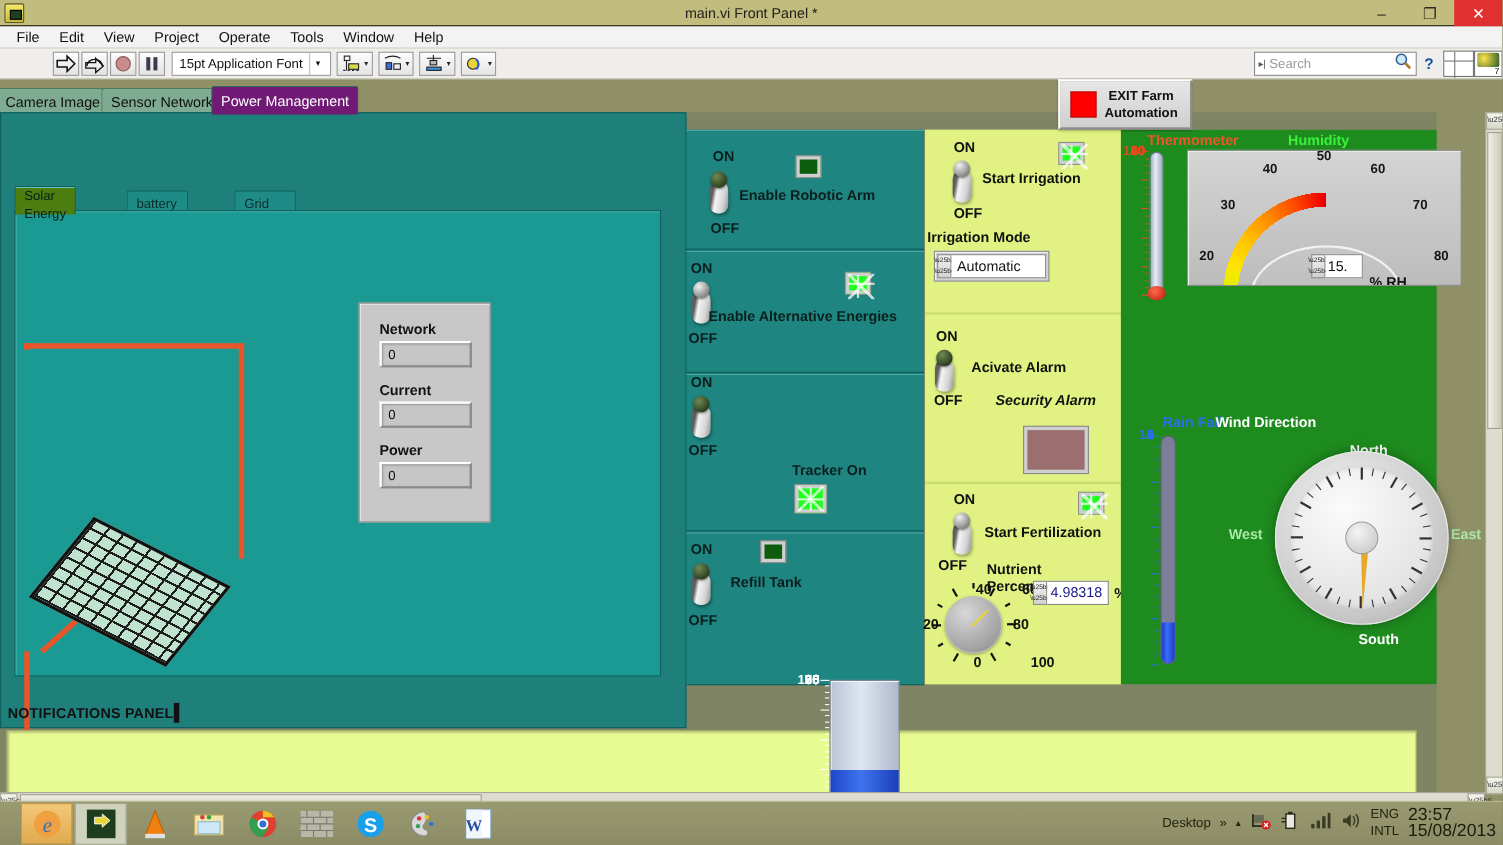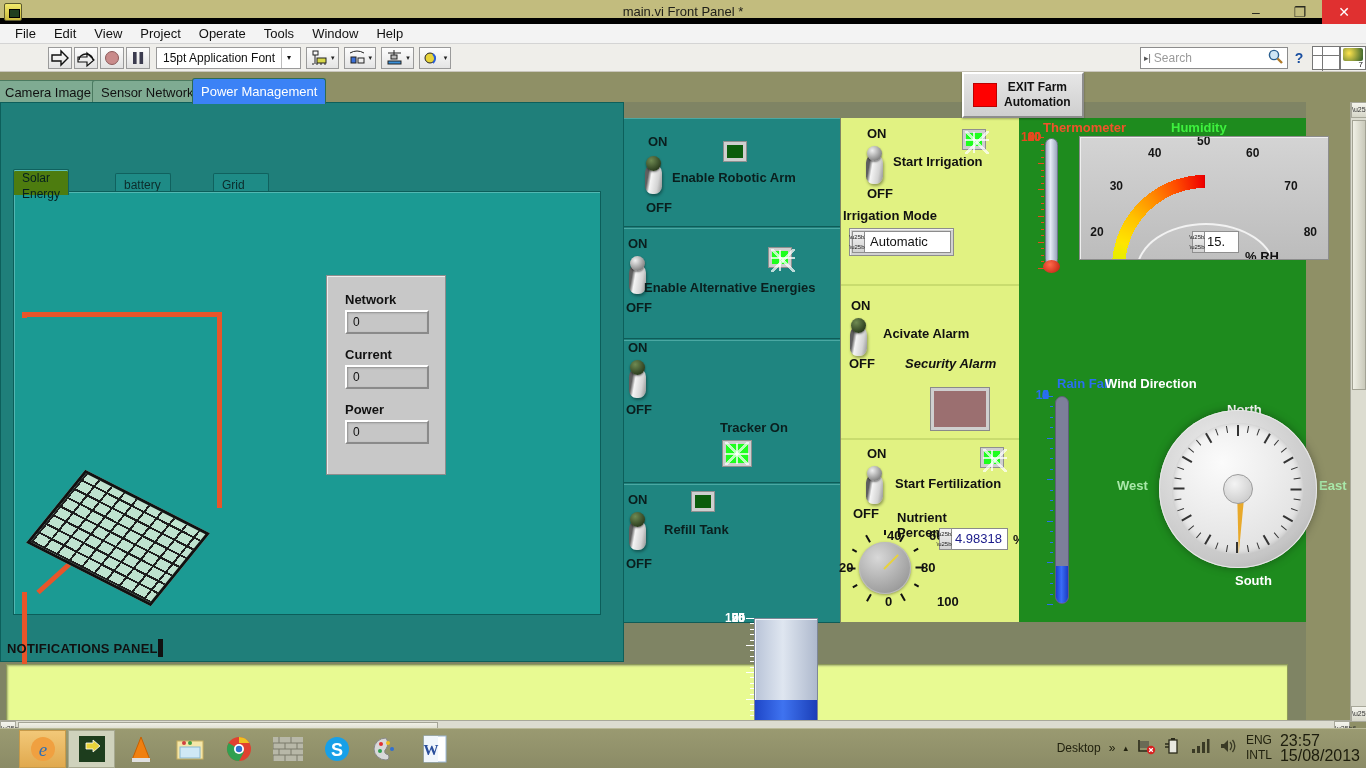--- a/index.html
+++ b/index.html
@@ -7,21 +7,21 @@
   body {
     font-family: "Liberation Sans", sans-serif;
     background:#8f9066;
     position:relative;
   }
 
   
   #titlebar{
     position:absolute; left:0; top:0; width:1366px; height:24px;
     background:#c2bc7e;
-    border-bottom:6px solid #000000;
+    border-bottom:1px solid #000000;
   }
   #titlebar .tb-title{
     position:absolute; left:0; top:0; width:1366px; height:24px;
     text-align:center; line-height:24px; font-size:13px; color:#20201a;
   }
   #win-icon{
     position:absolute; left:4px; top:3px; width:18px; height:18px;
     background:linear-gradient(#f2e96b,#c8b93c);
     border:1px solid #5c5a2c; border-radius:2px;
   }
@@ -116,21 +116,21 @@
   }
   .ptab{
     position:absolute; top:2px; height:24px;
     background:#7fab92; border:1px solid #4b7a60;
     border-bottom:none; border-radius:3px 3px 0 0;
     font-size:13px; color:#111; line-height:24px; padding:0 8px;
     cursor:default;
   }
   .ptab.active{
     top:0; height:26px; line-height:26px;
-    background:#3b82f6; color:#fff; z-index:3;
+    background:#701a75; color:#fff; z-index:3;
     border-color:#2d6b52;
   }
 
   
   #canvas{
     position:absolute; left:0; top:102px; width:1306px; height:620px;
     background:#7f8464;
   }
 
   

